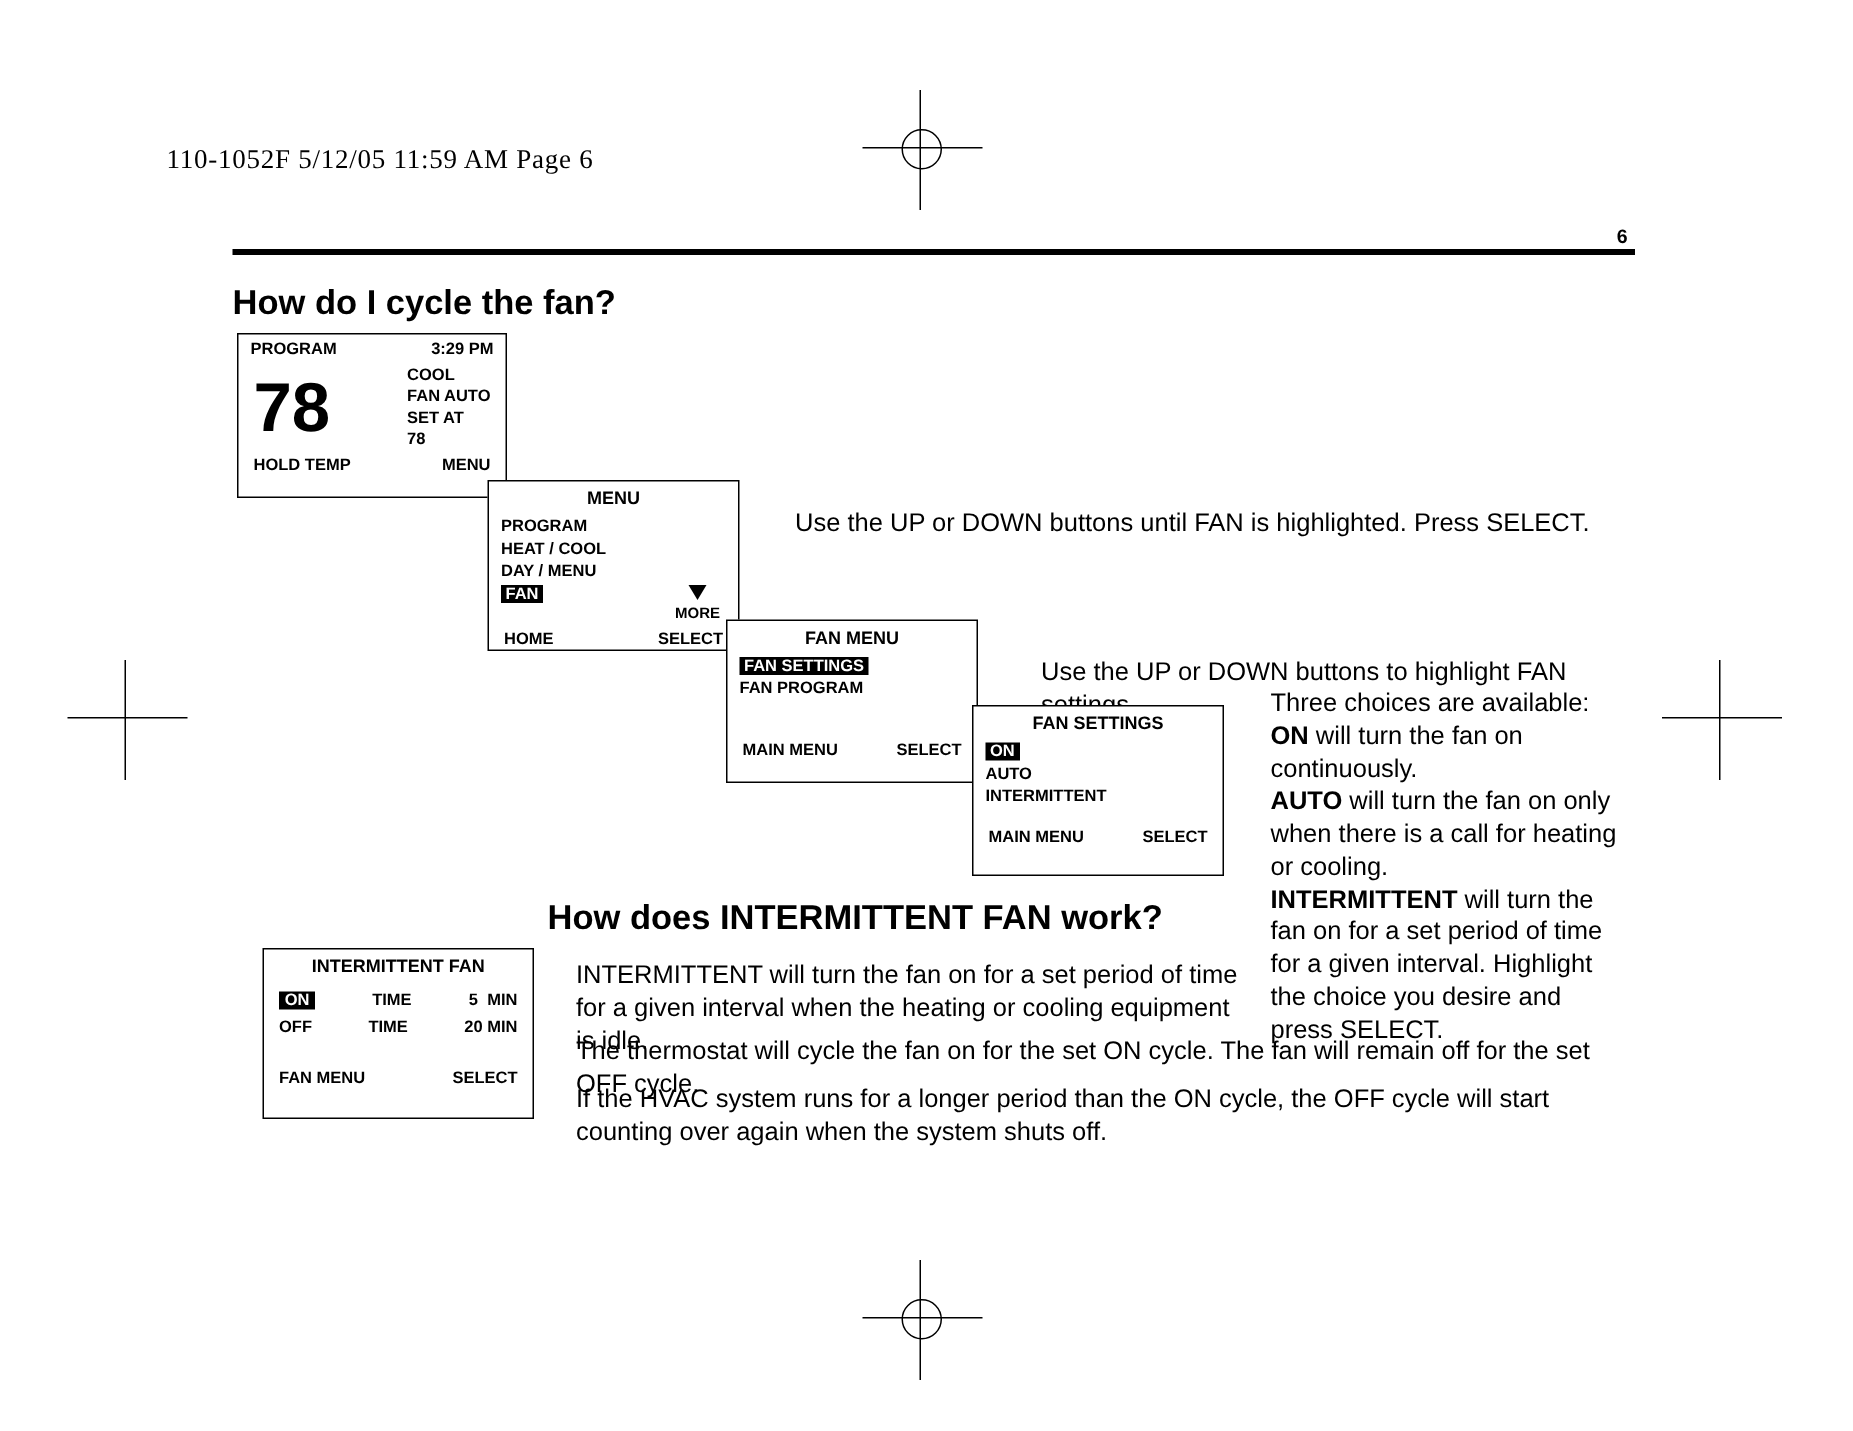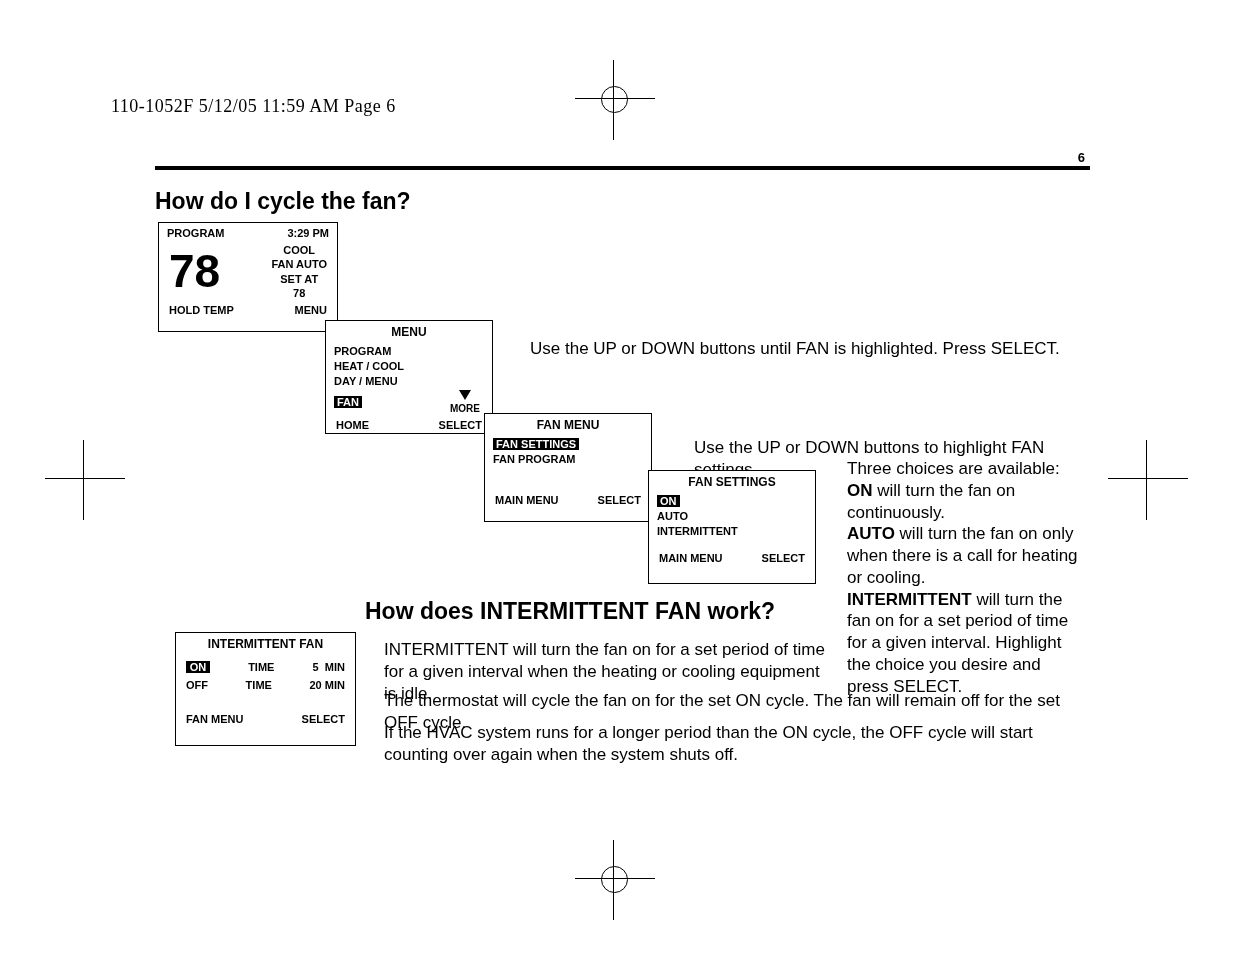--- a/index.html
+++ b/index.html
@@ -24,21 +24,21 @@
 .heading1{position:absolute;top:188px;left:155px;font-size:23px;font-weight:bold;font-family:Arial,sans-serif}
 .heading2{position:absolute;top:598px;left:365px;font-size:23px;font-weight:bold}
 
 .scr{position:absolute;border:1.5px solid #000;background:#fff;font-family:"Arial Narrow",Arial,sans-serif}
 .scr .title{font-size:12px;font-weight:bold;text-align:center;padding:4px 0}
 .scr .row{display:flex;justify-content:space-between;font-size:11px;font-weight:bold;padding:2px 10px}
 .scr .item{font-size:11px;font-weight:bold;padding:1.5px 0 1.5px 8px}
 .scr .footer{display:flex;justify-content:space-between;font-size:11px;font-weight:bold;padding:4px 10px 6px}
 .hl{background:#000;color:#fff;padding:0 3px;display:inline-block}
 .temp-big{font-size:46px;font-weight:bold;line-height:.9}
-.small-stack{font-size:11px;font-weight:bold;text-align:center;line-height:1.3}
+.small-stack{font-size:11px;font-weight:bold;text-align:left;line-height:1.3}
 
 #s1{top:222px;left:158px;width:178px;height:108px}
 #s1 .toprow{display:flex;justify-content:space-between;font-size:11px;font-weight:bold;padding:4px 8px}
 #s1 .mid{display:flex;justify-content:space-between;align-items:center;padding:0 10px}
 #s1 .footer{border-top:none}
 
 #s2{top:320px;left:325px;width:166px;height:112px}
 
 #s3{top:413px;left:484px;width:166px;height:107px}
 
@@ -88,21 +88,21 @@
       <span>MENU</span>
     </div>
   </div>
 
 
   <div id="s2" class="scr">
     <div class="title">MENU</div>
     <div class="item">PROGRAM</div>
     <div class="item">HEAT / COOL</div>
     <div class="item">DAY / MENU</div>
-    <div class="item" style="display:flex;justify-content:space-between;padding-right:12px;align-items:center">
+    <div class="item" style="display:flex;justify-content:space-between;padding-right:12px;align-items:flex-start">
       <span class="hl">FAN</span>
       <span style="text-align:center">
         <span class="down-tri"></span><br>
         <span style="font-size:10px">MORE</span>
       </span>
     </div>
     <div class="footer">
       <span>HOME</span>
       <span>SELECT</span>
     </div>

